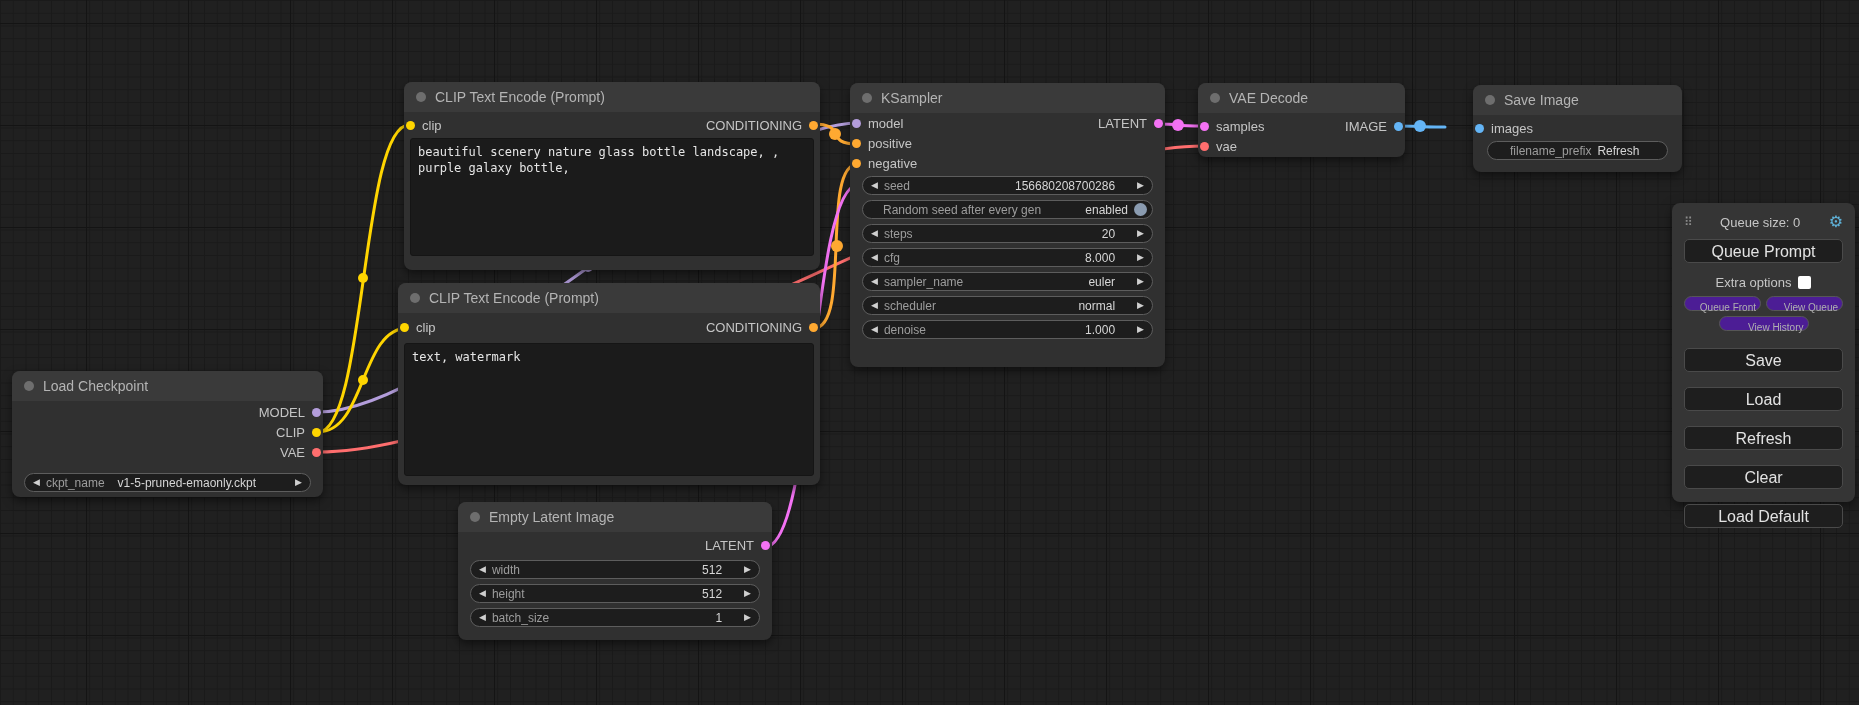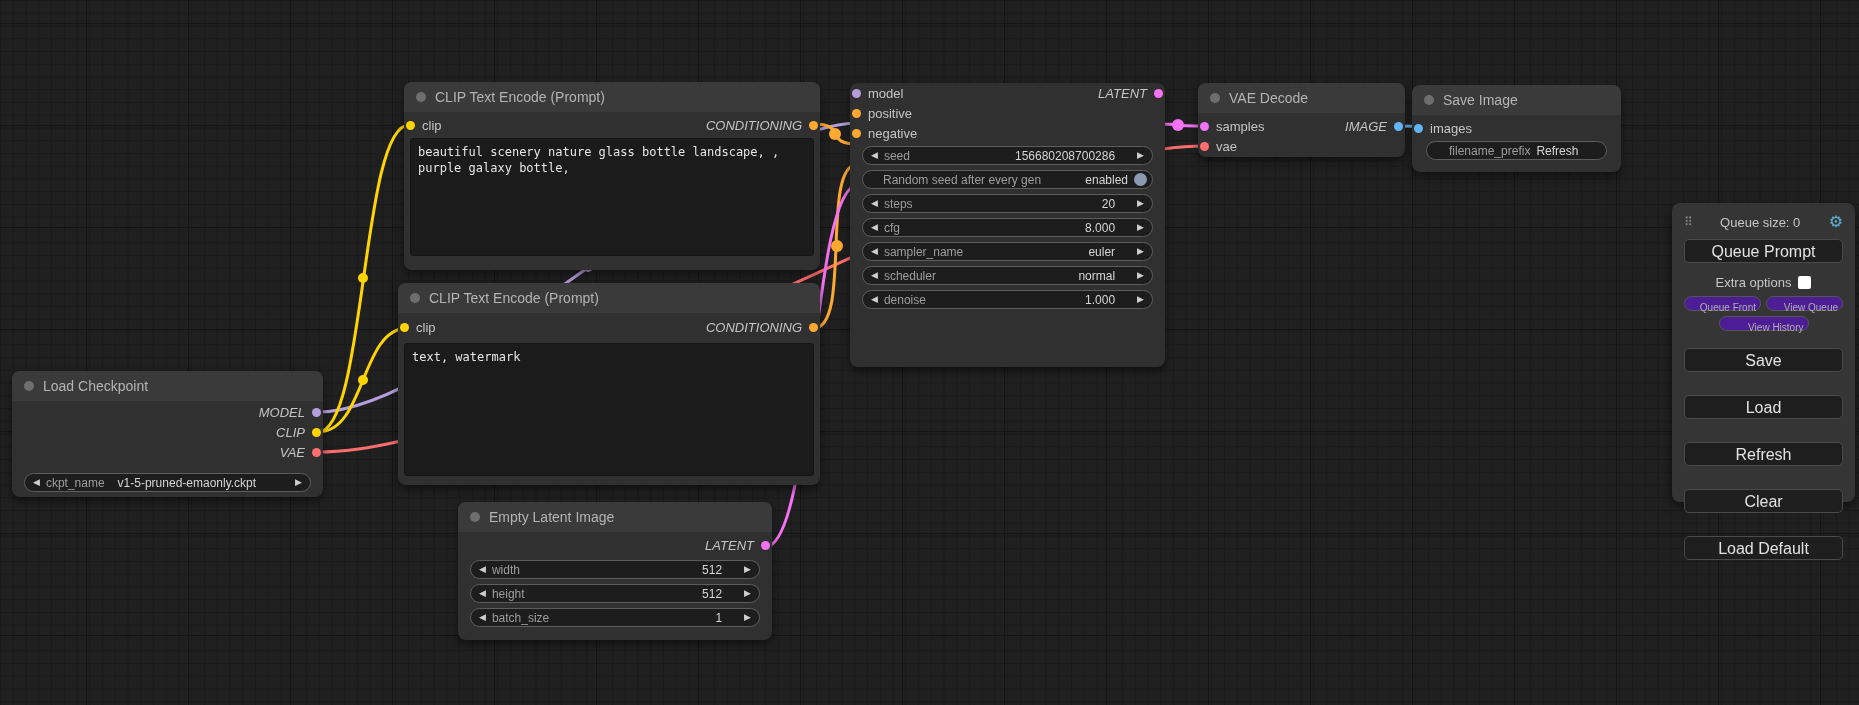--- a/index.html
+++ b/index.html
@@ -23,21 +23,21 @@
     box-shadow:0 4px 10px rgba(0,0,0,.5);color:#c8c8c8;
   }
   .node-title{
     height:30px;background:#3a3a3a;border-radius:8px 8px 0 0;
     display:flex;align-items:center;gap:9px;padding:0 12px;
     font-size:14px;color:#b4b4b4;
   }
   .title-dot{width:10px;height:10px;border-radius:50%;background:#6e6e6e;flex:0 0 auto;}
   .slot-row{display:flex;align-items:center;height:20px;font-size:13px;color:#c5c5c5;}
   .in-slot{display:flex;align-items:center;gap:7px;padding-left:2px;}
-  .out-slot{display:flex;align-items:center;gap:7px;margin-left:auto;padding-right:2px;font-style:italic;}
+  .out-slot{display:flex;align-items:center;gap:7px;margin-left:auto;padding-right:2px;}
   .port{width:9px;height:9px;border-radius:50%;flex:0 0 auto;}
   .prompt-box{
     position:absolute;left:6px;right:6px;background:#1b1b1b;border:1px solid #151515;
     border-radius:3px;color:#e6e6e6;font-family:"DejaVu Sans Mono",monospace;
     font-size:12px;line-height:1.35;padding:5px 7px;white-space:pre-wrap;word-break:break-word;
     overflow:hidden;resize:none;box-sizing:border-box;
   }
   .widget{
     height:19px;margin:5px 12px 0 12px;background:#1d1d1d;border:1px solid #5d5d5d;
     border-radius:10px;display:flex;align-items:center;font-size:12px;
@@ -67,21 +67,21 @@
   .qp-extra{display:flex;align-items:center;justify-content:center;gap:7px;font-size:13px;margin-top:11px;height:16px;}
   .qp-checkbox{width:13px;height:13px;background:#ffffff;border-radius:2px;}
   .qp-smallrow{display:flex;gap:5px;margin-top:6px;}
   .qp-small{
     flex:1;background:#4c1d95;color:#b0b0b0;border:1px solid #565656;border-radius:10px;
     height:15px;font-size:10px;text-align:right;line-height:13px;cursor:pointer;white-space:nowrap;
     font-family:"Liberation Sans",sans-serif;box-sizing:border-box;padding:4px 4px;
   }
   .qp-history-row{display:flex;justify-content:center;margin-top:5px;}
   .qp-history{flex:0 0 auto;width:90px;}
-  .qp-stack{margin-top:17px;display:flex;flex-direction:column;gap:23px;}
+  .qp-stack{margin-top:17px;display:flex;flex-direction:column;gap:15px;}
 </style>
 </head>
 <body>
 
 <div id="stage">
 
   <svg id="wires" width="1859" height="705">
     <path d="M318,412 C453,412 723,123 858,123" stroke="#B39DDB"></path>
     <circle cx="588" cy="267" r="5" fill="#B39DDB"></circle>
     <path d="M318,432 C366,432 361,125 409,125" stroke="#FFD500"></path>
@@ -165,20 +165,24 @@
         </span>
       <span class="out-slot">
           <span>CONDITIONING</span>
           <span class="port" style="background-color: rgb(255, 169, 49);"></span>
         </span>
     </div>
     <div class="prompt-box" style="top:60px;height:133px;">text, watermark</div>
   </div>
 
   <div class="node" style="left:850px;top:83px;width:315px;height:284px;">
+    <div class="node-title">
+      <span class="title-dot"></span>
+      <span>KSampler</span>
+    </div>
     <div class="slot-row">
       <span class="in-slot">
           <span class="port" style="background-color: rgb(179, 157, 219);"></span>
           <span>model</span>
         </span>
       <span class="out-slot">
           <span>LATENT</span>
           <span class="port" style="background-color: rgb(244, 114, 244);"></span>
         </span>
     </div>
@@ -254,21 +258,21 @@
         </span>
     </div>
     <div class="slot-row">
         <span class="in-slot">
           <span class="port" style="background-color: rgb(255, 110, 110);"></span>
           <span>vae</span>
         </span>
       </div>
   </div>
 
-  <div class="node" style="left:1412px;top:85px;width:209px;height:87px;">
+  <div class="node" style="left:1473px;top:85px;width:209px;height:87px;">
     <div class="node-title">
       <span class="title-dot"></span>
       <span>Save Image</span>
     </div>
     <div class="slot-row" style="margin-top:3px;">
       <span class="in-slot">
           <span class="port" style="background-color: rgb(100, 181, 246);"></span>
           <span>images</span>
         </span>
     </div>

